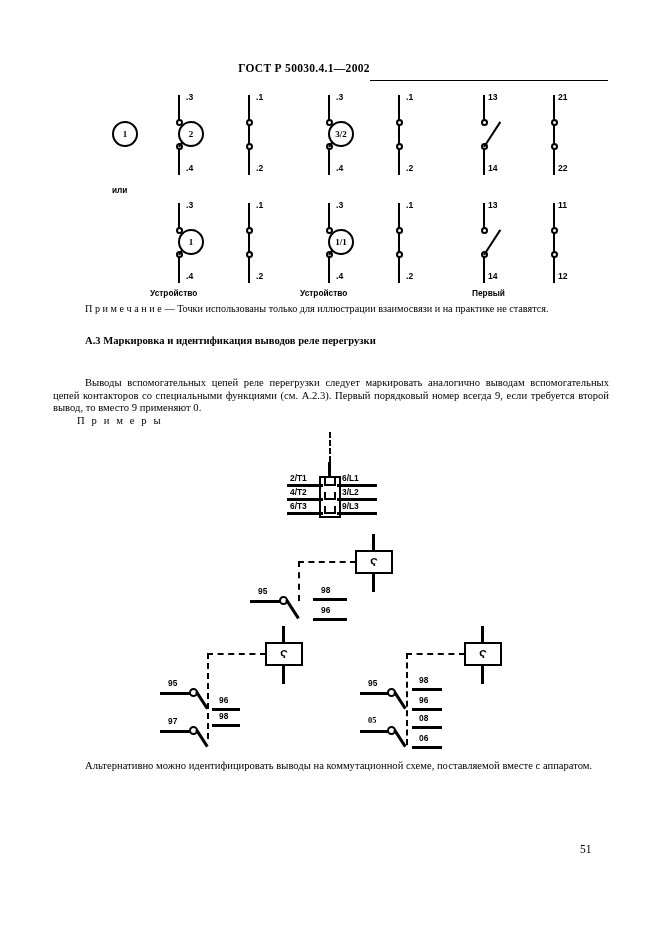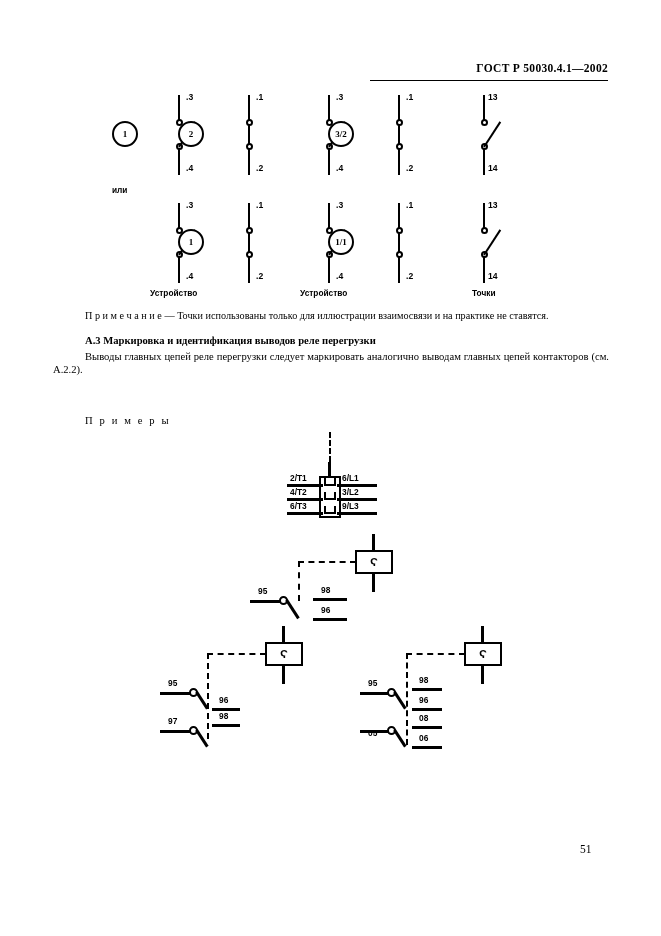--- a/index.html
+++ b/index.html
@@ -2,21 +2,21 @@
 <html><head>
 <meta charset="utf-8">
 <style>
   html,body{margin:0;padding:0;background:#fff;}
   body{width:661px;height:936px;position:relative;
        font-family:"Liberation Serif",serif;color:#000;overflow:hidden;}
 
   .page{position:absolute;left:0;top:0;width:661px;height:936px;background:#fff;}
 
   
-  .header{position:absolute;left:0;top:62px;width:661px;text-align:right;
+  .header{position:absolute;left:0;top:62px;width:661px;text-align:center;
           padding-right:53px;box-sizing:border-box;
           font-size:11.5px;font-weight:bold;letter-spacing:.3px;}
   .header-rule{position:absolute;left:370px;top:80px;width:238px;height:1.3px;background:#000;}
 
   
   .para{position:absolute;font-size:10.6px;line-height:12.6px;text-align:justify;
         text-justify:inter-word;}
   .heading{position:absolute;font-size:10.6px;font-weight:bold;}
   .spaced{letter-spacing:2.1px;}
   .note{position:absolute;font-size:10.2px;}
@@ -101,20 +101,27 @@
   <div class="dg" style="left:455px;top:95px;width:60px;height:80px;">
     <div class="vl" style="left:28px;top:0px;height:27px;"></div>
     <div class="dot" style="left:25.5px;top:24px;"></div>
     <div class="dot" style="left:25.5px;top:48px;"></div>
     <div class="vl" style="left:28px;top:54px;height:26px;"></div>
     <div class="lever" style="left:28px;top:22px;height:30px;transform:rotate(33deg);"></div>
     <div class="tl" style="left:33px;top:-3px;">13</div>
     <div class="tl" style="left:33px;top:68px;">14</div>
   </div>
 
+  <div class="dg" style="left:525px;top:95px;width:60px;height:80px;">
+    <div class="vl" style="left:28px;top:0px;height:80px;"></div>
+    <div class="dot" style="left:25.5px;top:24px;"></div>
+    <div class="dot" style="left:25.5px;top:48px;"></div>
+    <div class="tl" style="left:33px;top:-3px;">21</div>
+    <div class="tl" style="left:33px;top:68px;">22</div>
+  </div>
 
   <div class="ili" style="left:112px;top:185px;">или</div>
 
   <div class="dg" style="left:150px;top:203px;width:60px;height:80px;">
     <div class="vl" style="left:28px;top:0px;height:27px;"></div>
     <div class="dot" style="left:25.5px;top:24px;"></div>
     <div class="dot" style="left:25.5px;top:48px;"></div>
     <div class="vl" style="left:28px;top:54px;height:26px;"></div>
     <div class="lever" style="left:28px;top:22px;height:30px;transform:rotate(33deg);"></div>
     <div class="tl" style="left:36px;top:-3px;">.3</div>
@@ -147,30 +154,37 @@
   </div>
   <div class="dg" style="left:455px;top:203px;width:60px;height:80px;">
     <div class="vl" style="left:28px;top:0px;height:27px;"></div>
     <div class="dot" style="left:25.5px;top:24px;"></div>
     <div class="dot" style="left:25.5px;top:48px;"></div>
     <div class="vl" style="left:28px;top:54px;height:26px;"></div>
     <div class="lever" style="left:28px;top:22px;height:30px;transform:rotate(33deg);"></div>
     <div class="tl" style="left:33px;top:-3px;">13</div>
     <div class="tl" style="left:33px;top:68px;">14</div>
   </div>
+  <div class="dg" style="left:525px;top:203px;width:60px;height:80px;">
+    <div class="vl" style="left:28px;top:0px;height:80px;"></div>
+    <div class="dot" style="left:25.5px;top:24px;"></div>
+    <div class="dot" style="left:25.5px;top:48px;"></div>
+    <div class="tl" style="left:33px;top:-3px;">11</div>
+    <div class="tl" style="left:33px;top:68px;">12</div>
+  </div>
 
   <div class="cap" style="left:150px;top:288px;">Устройство</div>
   <div class="cap" style="left:300px;top:288px;">Устройство</div>
-  <div class="cap" style="left:472px;top:288px;">Точки</div>
-
-  <div class="note" style="left:85px;top:310px;width:524px;">П р и м е ч а н и е — Точки использованы только для иллюстрации взаимосвязи и на практике не ставятся.</div>
+  <div class="cap" style="left:472px;top:288px;">Первый</div>
+
+  <div class="note" style="left:85px;top:303px;width:524px;">П р и м е ч а н и е — Точки использованы только для иллюстрации взаимосвязи и на практике не ставятся.</div>
 
   <div class="heading" style="left:85px;top:335px;width:524px;">А.3  Маркировка и идентификация выводов реле перегрузки</div>
-  <div class="para" style="left:53px;top:351px;width:556px;text-indent:32px;">Выводы главных цепей реле перегрузки следует маркировать аналогично выводам главных цепей контакторов (см. А.2.2).</div>
-  <div class="para spaced" style="left:85px;top:415px;width:250px;">П р и м е р ы</div>
+  <div class="para" style="left:53px;top:377px;width:556px;text-indent:32px;">Выводы вспомогательных цепей реле перегрузки следует маркировать аналогично выводам вспомогательных цепей контакторов со специальными функциями (см. А.2.3). Первый порядковый номер всегда 9, если требуется второй вывод, то вместо 9 применяют 0.</div>
+  <div class="para spaced" style="left:77px;top:415px;width:250px;">П р и м е р ы</div>
 
   <div class="dg" style="left:275px;top:432px;width:125px;height:88px;">
     <div class="dash-v" style="left:54px;top:0px;height:30px;"></div>
     <div class="vl" style="left:53px;top:30px;height:16px;width:2.5px;"></div>
 
     <div class="tb-box" style="left:44px;top:44px;width:22px;height:42px;"></div>
 
     <div class="tb-line" style="left:12px;top:52px;width:36px;"></div>
     <div class="tb-line" style="left:62px;top:52px;width:40px;"></div>
     <div class="tb-line" style="left:12px;top:66px;width:36px;"></div>
@@ -250,21 +264,22 @@
     <div class="hl" style="left:44px;top:76px;width:30px;height:2.5px;"></div>
     <div class="term-lbl" style="left:0px;top:46px;">95</div>
     <div class="term-lbl" style="left:51px;top:43px;">98</div>
     <div class="term-lbl" style="left:51px;top:63px;">96</div>
 
     <div class="hl" style="left:-8px;top:98px;width:28px;height:2.5px;"></div>
     <div class="dot" style="left:19px;top:94px;width:9px;height:9px;"></div>
     <div class="lever" style="left:25px;top:98px;height:20px;width:2.5px;transform:rotate(-33deg);transform-origin:50% 0%;"></div>
     <div class="hl" style="left:44px;top:94px;width:30px;height:2.5px;"></div>
     <div class="hl" style="left:44px;top:114px;width:30px;height:2.5px;"></div>
-    <div class="term-lbl" style="left:0px;top:96px;">05</div>
+    <div class="term-lbl" style="left:0px;top:84px;font-family:Liberation Serif, serif;">05</div>
     <div class="term-lbl" style="left:51px;top:81px;">08</div>
     <div class="term-lbl" style="left:51px;top:101px;">06</div>
   </div>
 
+  <div class="para" style="left:53px;top:760px;width:556px;text-indent:32px;">Альтернативно можно идентифицировать выводы на коммутационной схеме, поставляемой вместе с аппаратом.</div>
 
   <div class="folio" style="left:580px;top:843px;">51</div>
 
 </div>
 
 </body></html>

